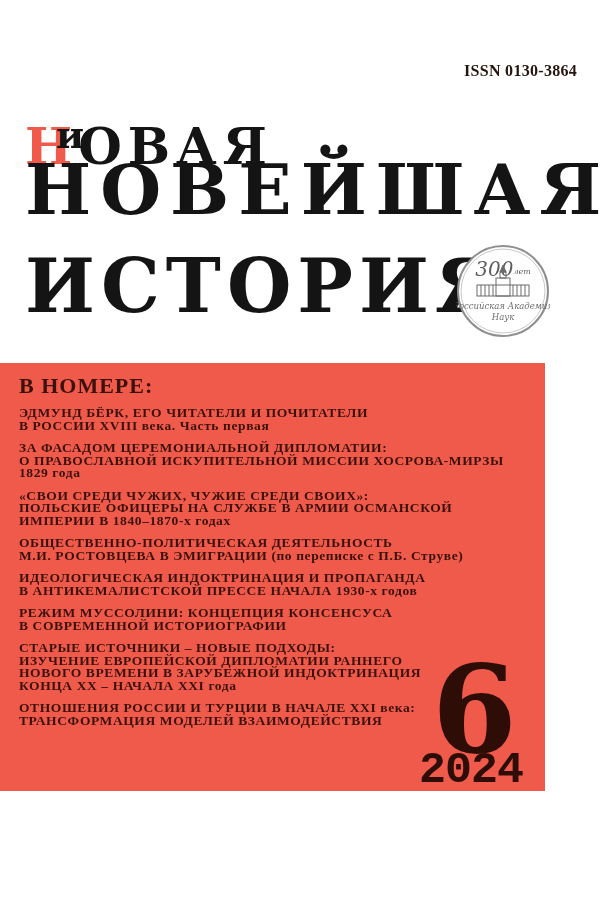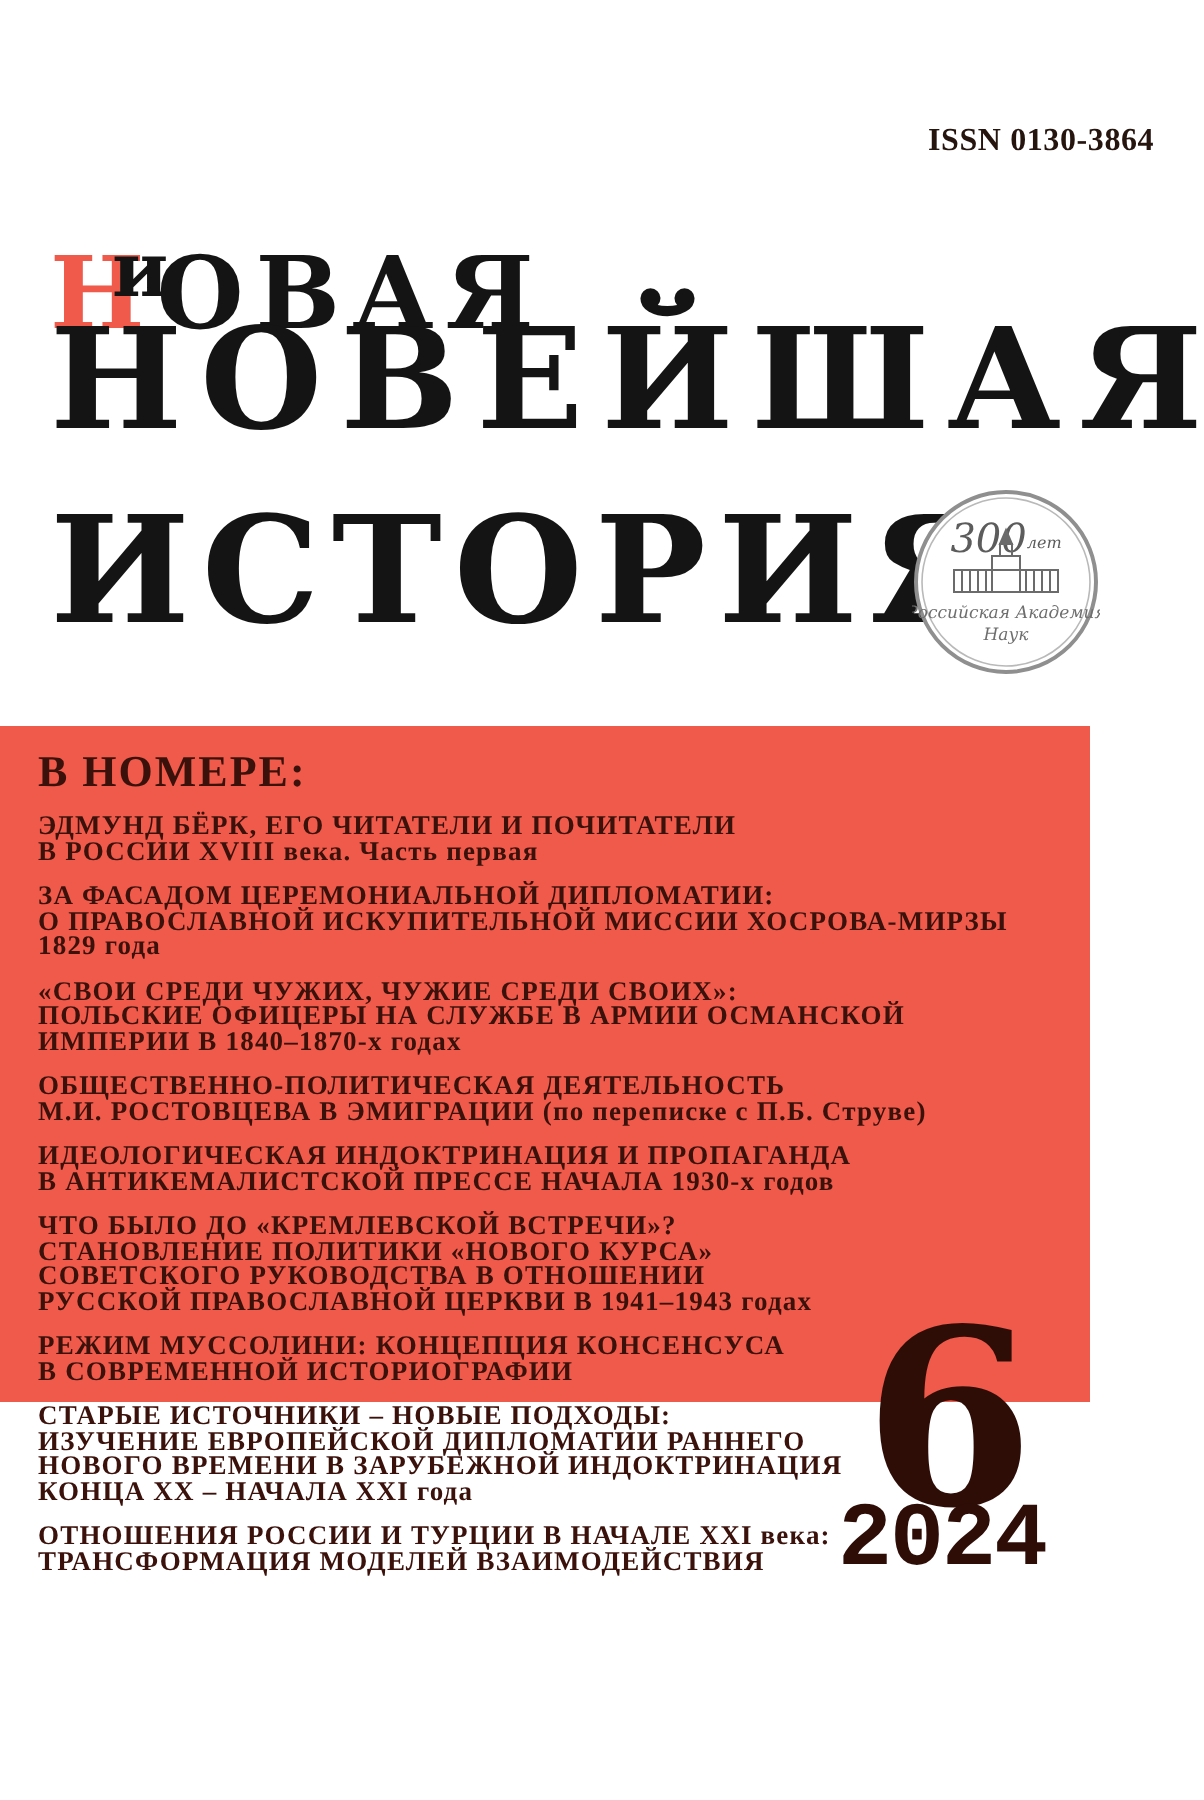--- a/index.html
+++ b/index.html
@@ -33,21 +33,21 @@
   .t1 .initial{color:var(--accent);}
   .t2{top:116px;left:56px;font-size:38px;letter-spacing:0;}
   .t3{top:155px;font-size:70px;letter-spacing:9px;}
   .t4{top:249px;font-size:74px;letter-spacing:6px;}
 
   
   .seal{position:absolute;left:456px;top:244px;width:94px;height:94px;}
 
   
   .toc{
-    position:absolute;left:0;top:363px;width:545px;height:338px;
+    position:absolute;left:0;top:363px;width:545px;height:428px;
     background:var(--accent);
   }
   .toc-heading{
     margin:0;padding:12px 0 0 19px;
     font-size:22px;font-weight:bold;letter-spacing:1px;
     color:var(--maroon);line-height:22px;
   }
   .toc-list{
     margin:10px 0 16px 19px;width:420px;
     display:flex;flex-direction:column;gap:10px;
@@ -118,26 +118,20 @@
         </div>
         <div class="toc-article">
           <div class="toc-line">ОБЩЕСТВЕННО-ПОЛИТИЧЕСКАЯ ДЕЯТЕЛЬНОСТЬ</div>
           <div class="toc-line">М.И. РОСТОВЦЕВА В ЭМИГРАЦИИ (по переписке с П.Б. Струве)</div>
         </div>
         <div class="toc-article">
           <div class="toc-line">ИДЕОЛОГИЧЕСКАЯ ИНДОКТРИНАЦИЯ И ПРОПАГАНДА</div>
           <div class="toc-line">В АНТИКЕМАЛИСТСКОЙ ПРЕССЕ НАЧАЛА 1930-х годов</div>
         </div>
         <div class="toc-article">
-          <div class="toc-line">ЧТО БЫЛО ДО «КРЕМЛЕВСКОЙ ВСТРЕЧИ»?</div>
-          <div class="toc-line">СТАНОВЛЕНИЕ ПОЛИТИКИ «НОВОГО КУРСА»</div>
-          <div class="toc-line">СОВЕТСКОГО РУКОВОДСТВА В ОТНОШЕНИИ</div>
-          <div class="toc-line">РУССКОЙ ПРАВОСЛАВНОЙ ЦЕРКВИ В 1941–1943 годах</div>
-        </div>
-        <div class="toc-article">
           <div class="toc-line">РЕЖИМ МУССОЛИНИ: КОНЦЕПЦИЯ КОНСЕНСУСА</div>
           <div class="toc-line">В СОВРЕМЕННОЙ ИСТОРИОГРАФИИ</div>
         </div>
         <div class="toc-article">
           <div class="toc-line">СТАРЫЕ ИСТОЧНИКИ – НОВЫЕ ПОДХОДЫ:</div>
           <div class="toc-line">ИЗУЧЕНИЕ ЕВРОПЕЙСКОЙ ДИПЛОМАТИИ РАННЕГО</div>
           <div class="toc-line">НОВОГО ВРЕМЕНИ В ЗАРУБЕЖНОЙ ИНДОКТРИНАЦИЯ</div>
           <div class="toc-line">КОНЦА XX – НАЧАЛА XXI года</div>
         </div>
         <div class="toc-article">

